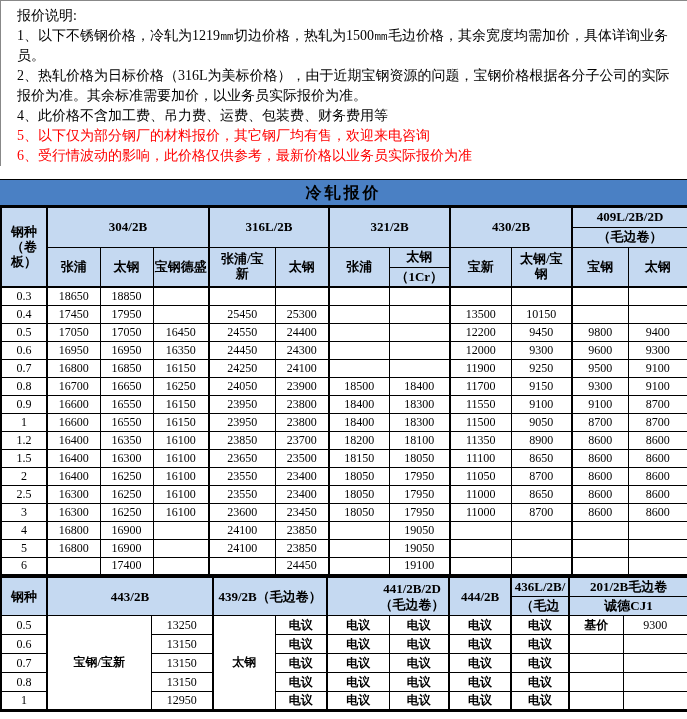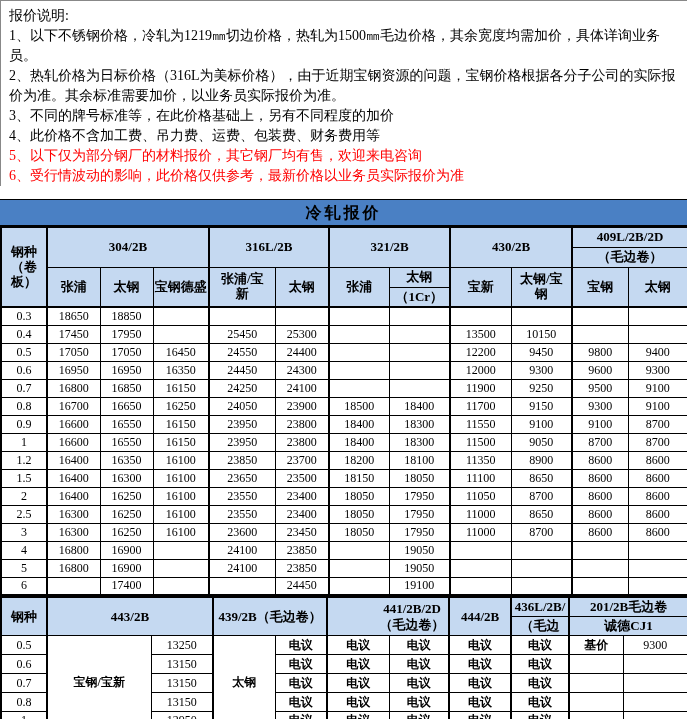--- a/index.html
+++ b/index.html
@@ -13,21 +13,21 @@
     font-family:"Liberation Serif","DejaVu Serif",serif;
     color:#000;
     width:687px;
   }
   .page{width:687px;box-sizing:border-box;}
 
   
   .notes{
     box-sizing:border-box;
     width:687px;
-    padding:5px 4px 0 8px;
+    padding:5px 4px 0 16px;
     font-size:14px;
     line-height:20px;
     border-top:1px solid #888;
     border-left:1px solid #888;
     margin-bottom:13px;
   }
   .notes .line{white-space:normal;word-break:break-all;}
   .notes .red{color:var(--note-warning);}
 
   
@@ -88,21 +88,20 @@
 </style>
 </head>
 <body>
 
 <div class="page">
 
   <div class="notes">
     <div class="line">报价说明:</div>
     <div class="line">1、以下不锈钢价格，冷轧为1219㎜切边价格，热轧为1500㎜毛边价格，其余宽度均需加价，具体详询业务员。</div>
     <div class="line">2、热轧价格为日标价格（316L为美标价格），由于近期宝钢资源的问题，宝钢价格根据各分子公司的实际报价为准。其余标准需要加价，以业务员实际报价为准。</div>
-    <div class="line">3、不同的牌号标准等，在此价格基础上，另有不同程度的加价</div>
     <div class="line">4、此价格不含加工费、吊力费、运费、包装费、财务费用等</div>
     <div class="line red">5、以下仅为部分钢厂的材料报价，其它钢厂均有售，欢迎来电咨询</div>
     <div class="line red">6、受行情波动的影响，此价格仅供参考，最新价格以业务员实际报价为准</div>
   </div>
 
   <div class="banner">冷轧报价</div>
 
   <table class="t1">
     <colgroup>
       <col style="width:46px">

